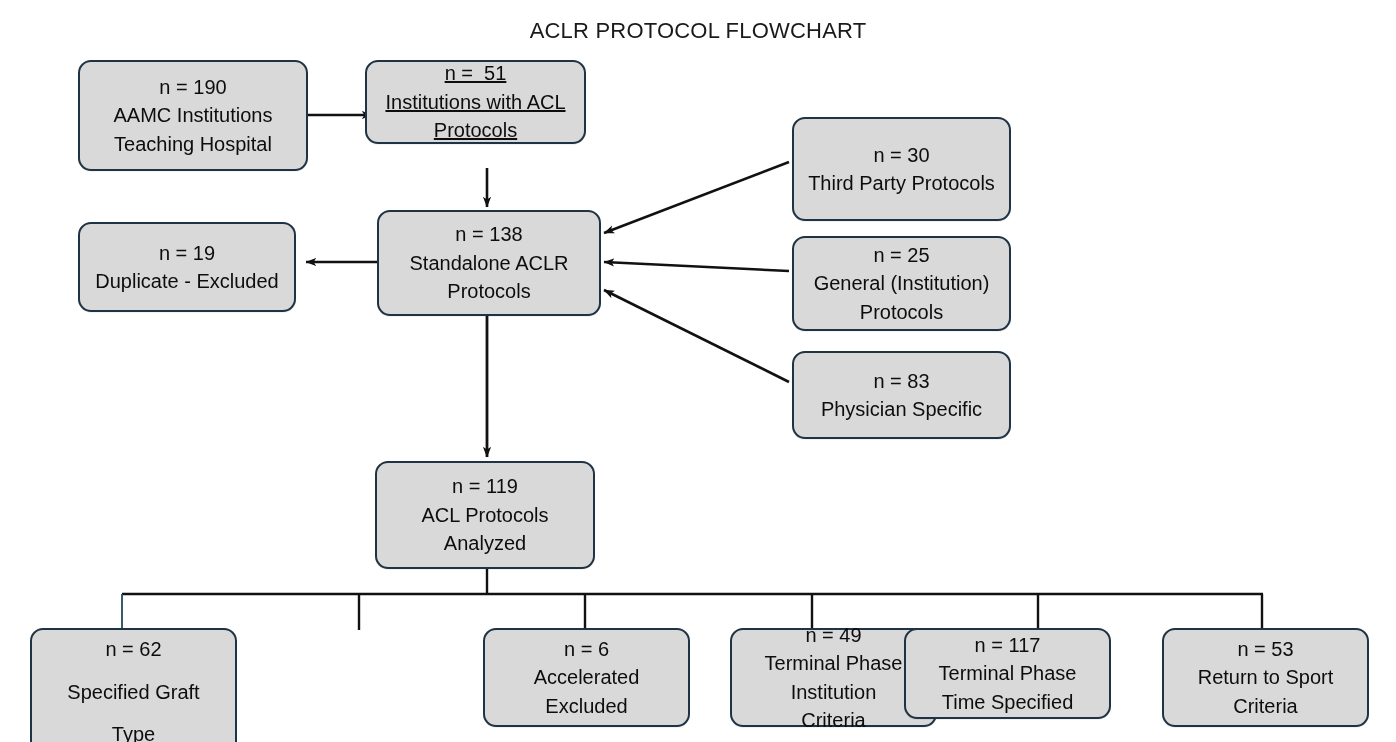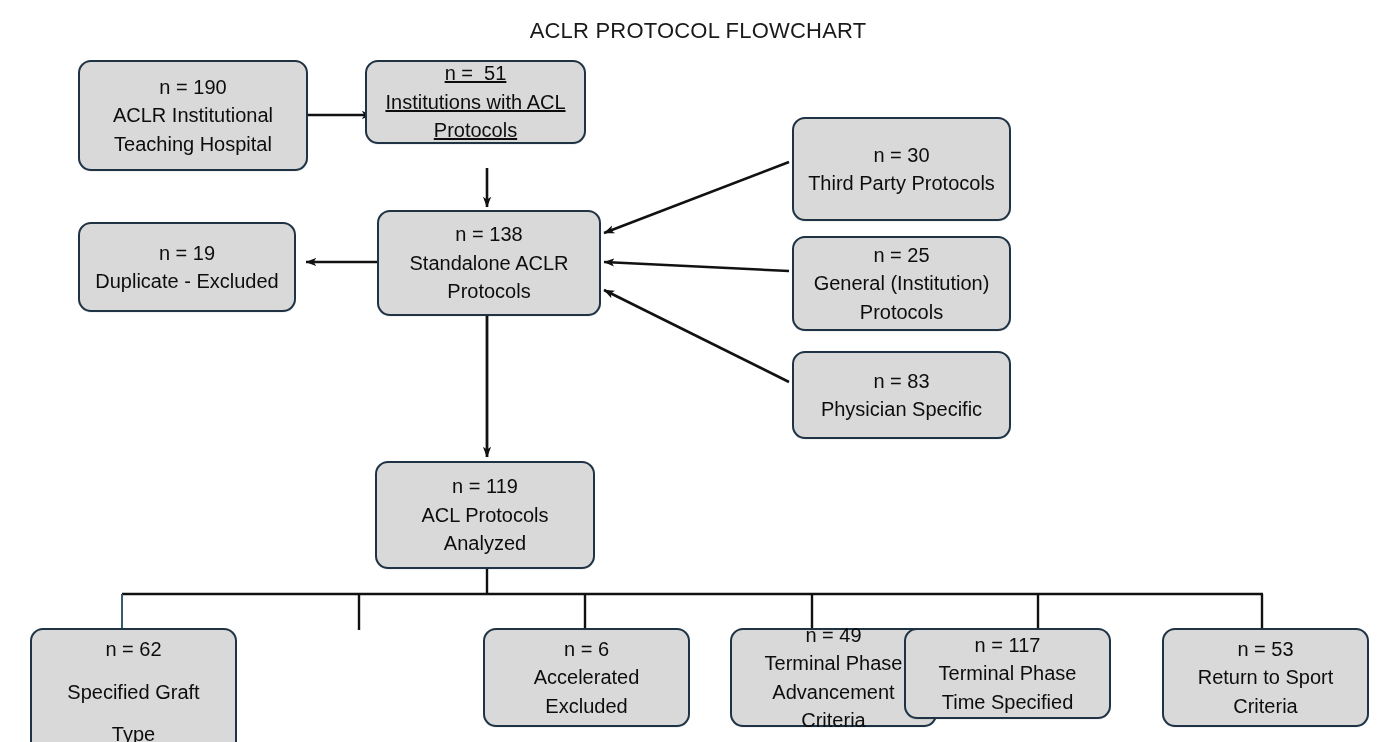--- a/index.html
+++ b/index.html
@@ -92,21 +92,21 @@
     <line x1="122" y1="594" x2="122" y2="630" stroke="#2d5464" stroke-width="1.9"></line>
     <line x1="359" y1="594" x2="359" y2="630" stroke="#111111" stroke-width="2.4"></line>
     <line x1="585" y1="594" x2="585" y2="630" stroke="#111111" stroke-width="2.4"></line>
     <line x1="812" y1="594" x2="812" y2="630" stroke="#111111" stroke-width="2.4"></line>
     <line x1="1038" y1="594" x2="1038" y2="630" stroke="#111111" stroke-width="2.4"></line>
     <line x1="1262" y1="594" x2="1262" y2="630" stroke="#111111" stroke-width="2.4"></line>
   </svg>
 
   <div class="node" style="left:78px; top:60px; width:230px; height:111px;">
     <span class="ln">n = 190</span>
-    <span class="ln">ACLR Institutional</span>
+    <span class="ln">AAMC Institutions</span>
     <span class="ln">Teaching Hospital</span>
   </div>
 
   <div class="node" style="left:365px; top:60px; width:221px; height:84px;text-decoration:underline;">
     <span class="ln">n =  51</span>
     <span class="ln">Institutions with ACL</span>
     <span class="ln">Protocols</span>
   </div>
 
   <div class="node" style="left:78px; top:222px; width:218px; height:90px;">
@@ -151,21 +151,21 @@
 
   <div class="node" style="left:483px; top:628px; width:207px; height:99px;">
     <span class="ln">n = 6</span>
     <span class="ln">Accelerated</span>
     <span class="ln">Excluded</span>
   </div>
 
   <div class="node" style="left:710px; top:628px; width:207px; height:99px;margin-left:20px;">
     <span class="ln">n = 49</span>
     <span class="ln">Terminal Phase</span>
-    <span class="ln">Advancement</span>
+    <span class="ln">Institution</span>
     <span class="ln">Criteria</span>
   </div>
 
   <div class="node" style="left:904px; top:628px; width:207px; height:91px;">
     <span class="ln">n = 117</span>
     <span class="ln">Terminal Phase</span>
     <span class="ln">Time Specified</span>
   </div>
 
   <div class="node" style="left:1162px; top:628px; width:207px; height:99px;">

